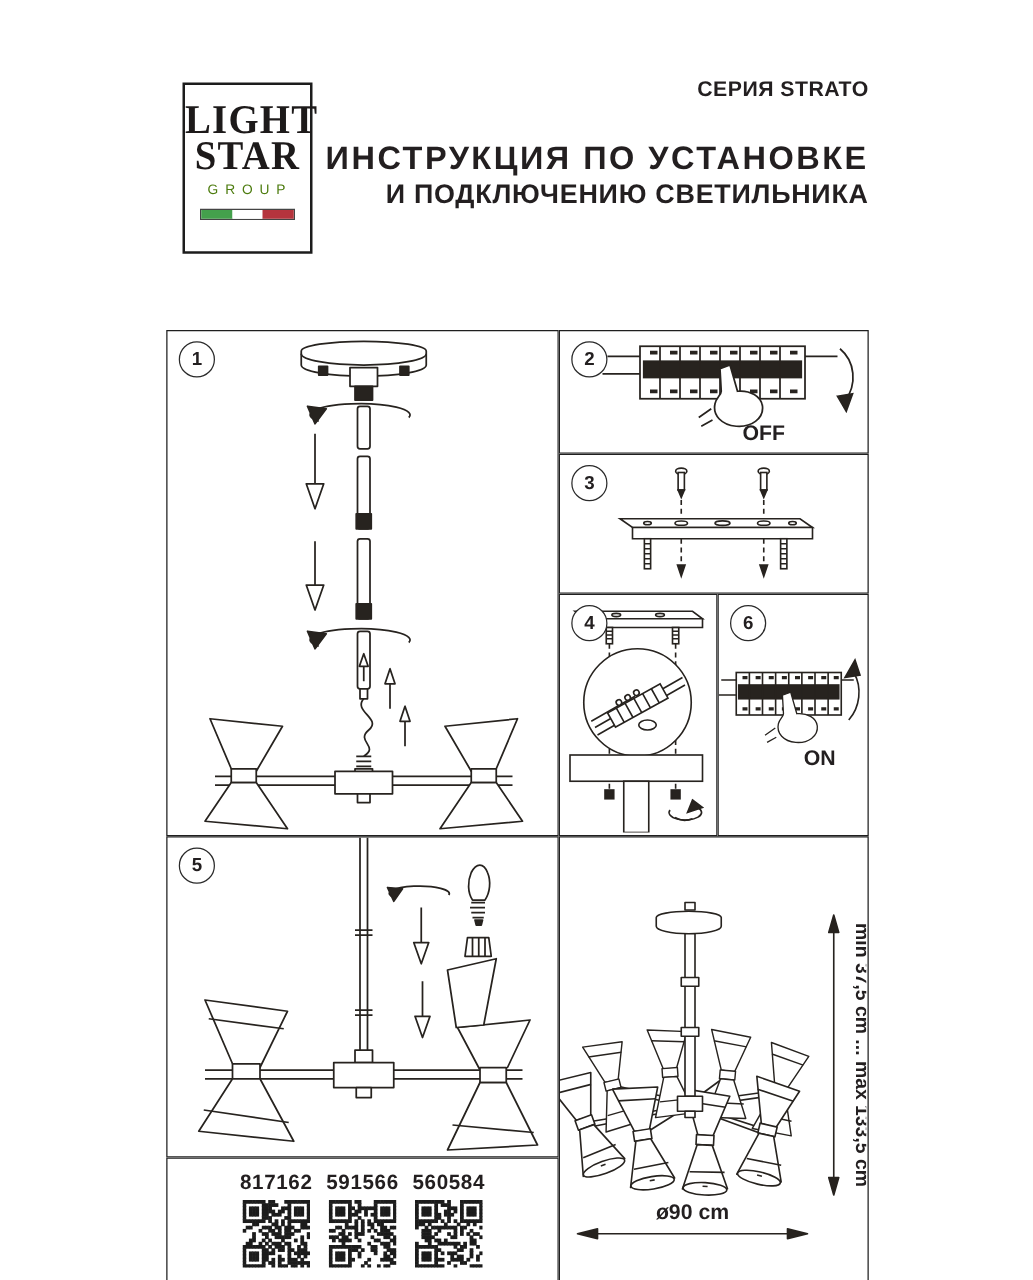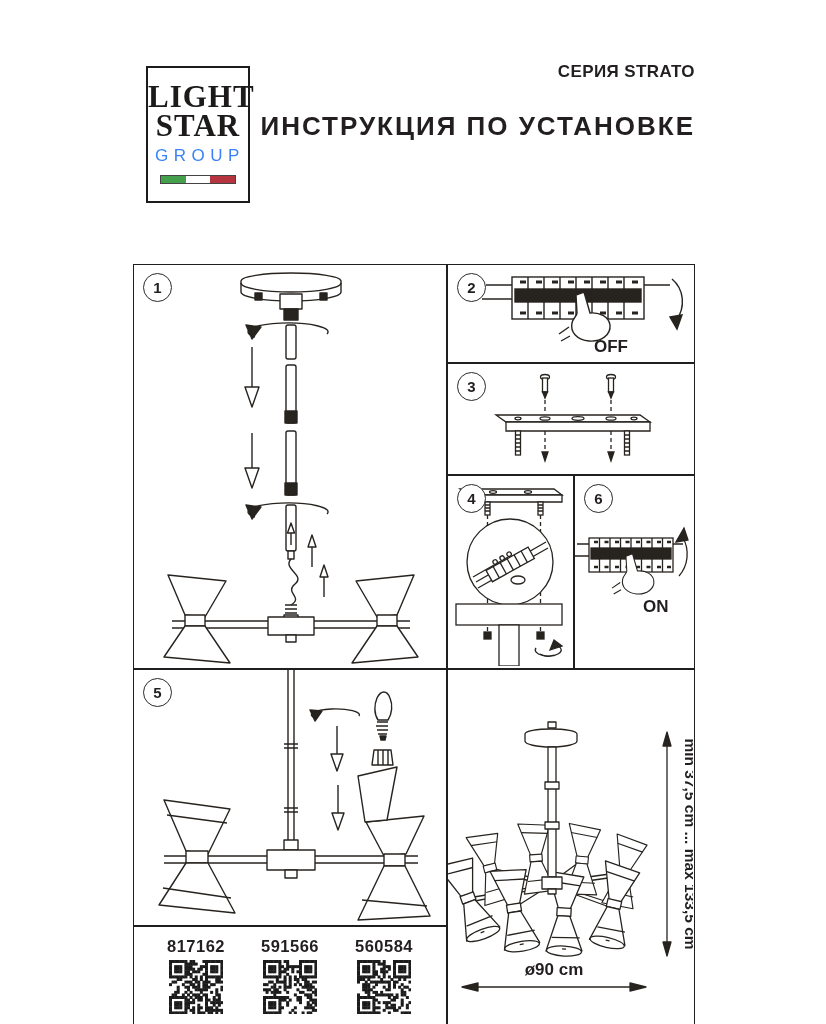--- a/index.html
+++ b/index.html
@@ -3,36 +3,36 @@
 <meta charset="utf-8">
 <style>
   html,body{margin:0;padding:0;background:#fff;}
   .page{position:relative;width:826px;height:1024px;background:#fff;overflow:hidden;
         font-family:"Liberation Sans", sans-serif;color:#231f20;}
   
   .logo-box{position:absolute;left:133px;top:66px;width:104px;height:137px;
             border:2px solid #1c1c1c;box-sizing:border-box;text-align:center;padding-top:13px;margin-left:13px;}
   .logo-line{font-family:"Liberation Serif", serif;font-weight:bold;font-size:31px;
              line-height:0.94;letter-spacing:1px;color:#1d1a1a;transform:scaleY(1.05);}
-  .logo-group{font-size:17px;letter-spacing:5.5px;margin-top:7px;margin-left:4px;color:#3b82f6;}
+  .logo-group{font-size:11px;letter-spacing:5.5px;margin-top:7px;margin-left:4px;color:#4d7c0f;}
   .logo-flag{width:74px;height:7px;margin:9px auto 0;display:flex;border:1px solid #444;box-sizing:content-box;}
   .logo-flag .seg{flex:1;}
   .title-block{position:absolute;top:62px;right:131px;text-align:right;font-weight:bold;}
   .title-line{font-size:17px;line-height:1.22;letter-spacing:0.4px;}
   .instr-block{margin-top:27px;}
   .instr-line1{font-size:26px;letter-spacing:2px;line-height:1.25;}
   .instr-line2{font-size:21.5px;letter-spacing:0.6px;line-height:1.25;}
   
   .panel{position:absolute;border:1.6px solid #1f1f1f;box-sizing:border-box;background:#fff;}
   .badge{position:absolute;top:8px;left:9px;width:27px;height:27px;border:1.6px solid #2a2a2a;
          border-radius:50%;display:flex;align-items:center;justify-content:center;
          font-size:15px;font-weight:bold;background:#fff;z-index:3;}
   .diag{position:absolute;left:0;top:0;}
   
-  .qr-row{position:absolute;left:0;top:10px;width:100%;display:flex;justify-content:center;gap:32px;}
+  .qr-row{position:absolute;left:0;top:10px;width:100%;display:flex;justify-content:center;gap:7px;}
   .qr-item{text-align:center;width:62px;}
   .qr-num{font-size:16.5px;font-weight:bold;letter-spacing:0.5px;margin-bottom:4px;}
 </style>
 </head>
 <body>
 
 <div class="page">
 
   <div class="logo-box">
     <div class="logo-line">LIGHT</div>
@@ -42,20 +42,21 @@
       <div class="seg" style="background:#44a04c"></div>
       <div class="seg" style="background:#ffffff"></div>
       <div class="seg" style="background:#b5343d"></div>
     </div>
   </div>
 
   <div class="title-block">
     <div class="title-line">СЕРИЯ STRATO</div>
     <div class="instr-block">
       <div class="instr-line1">ИНСТРУКЦИЯ ПО УСТАНОВКЕ</div>
+      <div class="instr-line2">И ПОДКЛЮЧЕНИЮ СВЕТИЛЬНИКА</div>
     </div>
   </div>
 
   <div class="panel" style="left:133px;top:264px;width:314px;height:405px;">
     <div class="badge">1</div>
     <svg class="diag" width="311" height="401" viewBox="0 0 311 401">
       <g stroke="#27231f" fill="none" stroke-width="1.4" stroke-linejoin="round">
 
         <g>
           <path d="M107,16 a50,8 0 0 1 100,0 l0,11 a50,9 0 0 1 -100,0 z" fill="#fff"></path>

